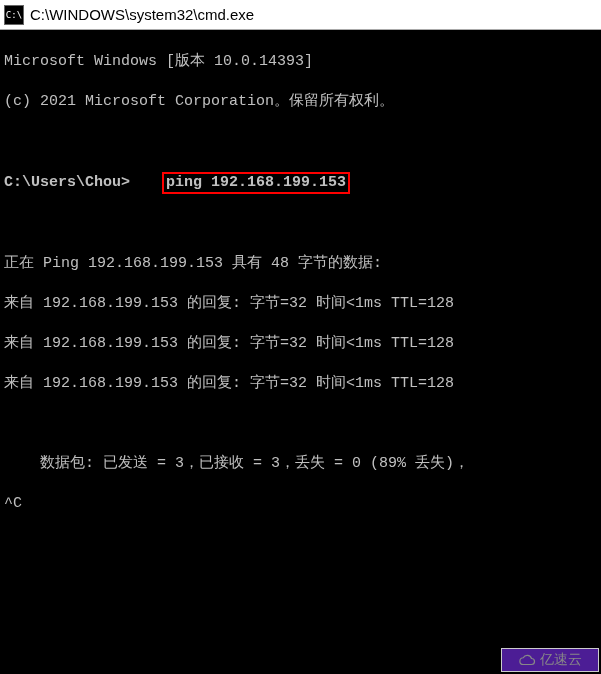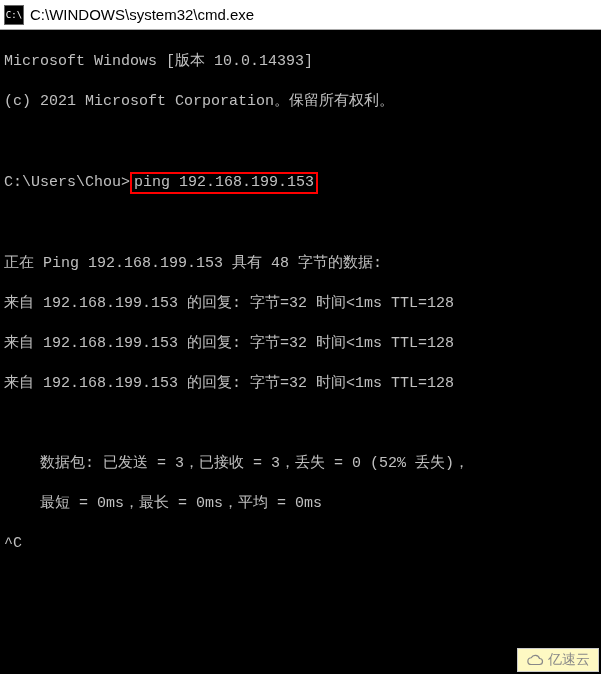--- a/index.html
+++ b/index.html
@@ -40,36 +40,37 @@
   }
   .terminal {
     color: #c0c0c0;
     background: #000;
     white-space: pre;
     line-height: 20px;
     padding: 2px 4px;
     letter-spacing: 0;
   }
   .line { white-space: pre; }
-  .prompt-part, .cmd { display: inline; }
+  .prompt-part, .cmd { display: inline; font-weight: bold; }
   .red-box {
     border: 2px solid #ff0000;
     padding: 0 2px;
     display: inline-block;
     line-height: 18px;
+    margin-left: 32px;
   }
   .watermark {
     position: absolute;
     right: 2px;
     bottom: 2px;
-    background: #fef9c3;
+    background: #4c1d95;
     color: #888;
     font-family: Arial, sans-serif;
     font-size: 14px;
-    padding: 2px 8px;
+    padding: 2px 16px;
     border: 1px solid #ccc;
     display: flex;
     align-items: center;
     gap: 4px;
   }
   .watermark svg { display: block; }
 </style>
 </head>
 <body>
 
@@ -82,22 +83,21 @@
 <div class="line">Microsoft Windows [版本 10.0.14393]</div>
 <div class="line">(c) 2021 Microsoft Corporation。保留所有权利。</div>
 <div class="line"> </div>
 <div class="line"><span class="prompt-part">C:\Users\Chou&gt;</span><span class="red-box"><span class="cmd">ping 192.168.199.153</span></span></div>
 <div class="line"> </div>
 <div class="line">正在 Ping 192.168.199.153 具有 48 字节的数据:</div>
 <div class="line">来自 192.168.199.153 的回复: 字节=32 时间&lt;1ms TTL=128</div>
 <div class="line">来自 192.168.199.153 的回复: 字节=32 时间&lt;1ms TTL=128</div>
 <div class="line">来自 192.168.199.153 的回复: 字节=32 时间&lt;1ms TTL=128</div>
 <div class="line"> </div>
-<div class="line">    数据包: 已发送 = 3，已接收 = 3，丢失 = 0 (52% 丢失)，</div>
-<div class="line">    最短 = 0ms，最长 = 0ms，平均 = 0ms</div>
+<div class="line">    数据包: 已发送 = 3，已接收 = 3，丢失 = 0 (89% 丢失)，</div>
 <div class="line">^C</div>
 
 
 
 
 
 
 
 
 

